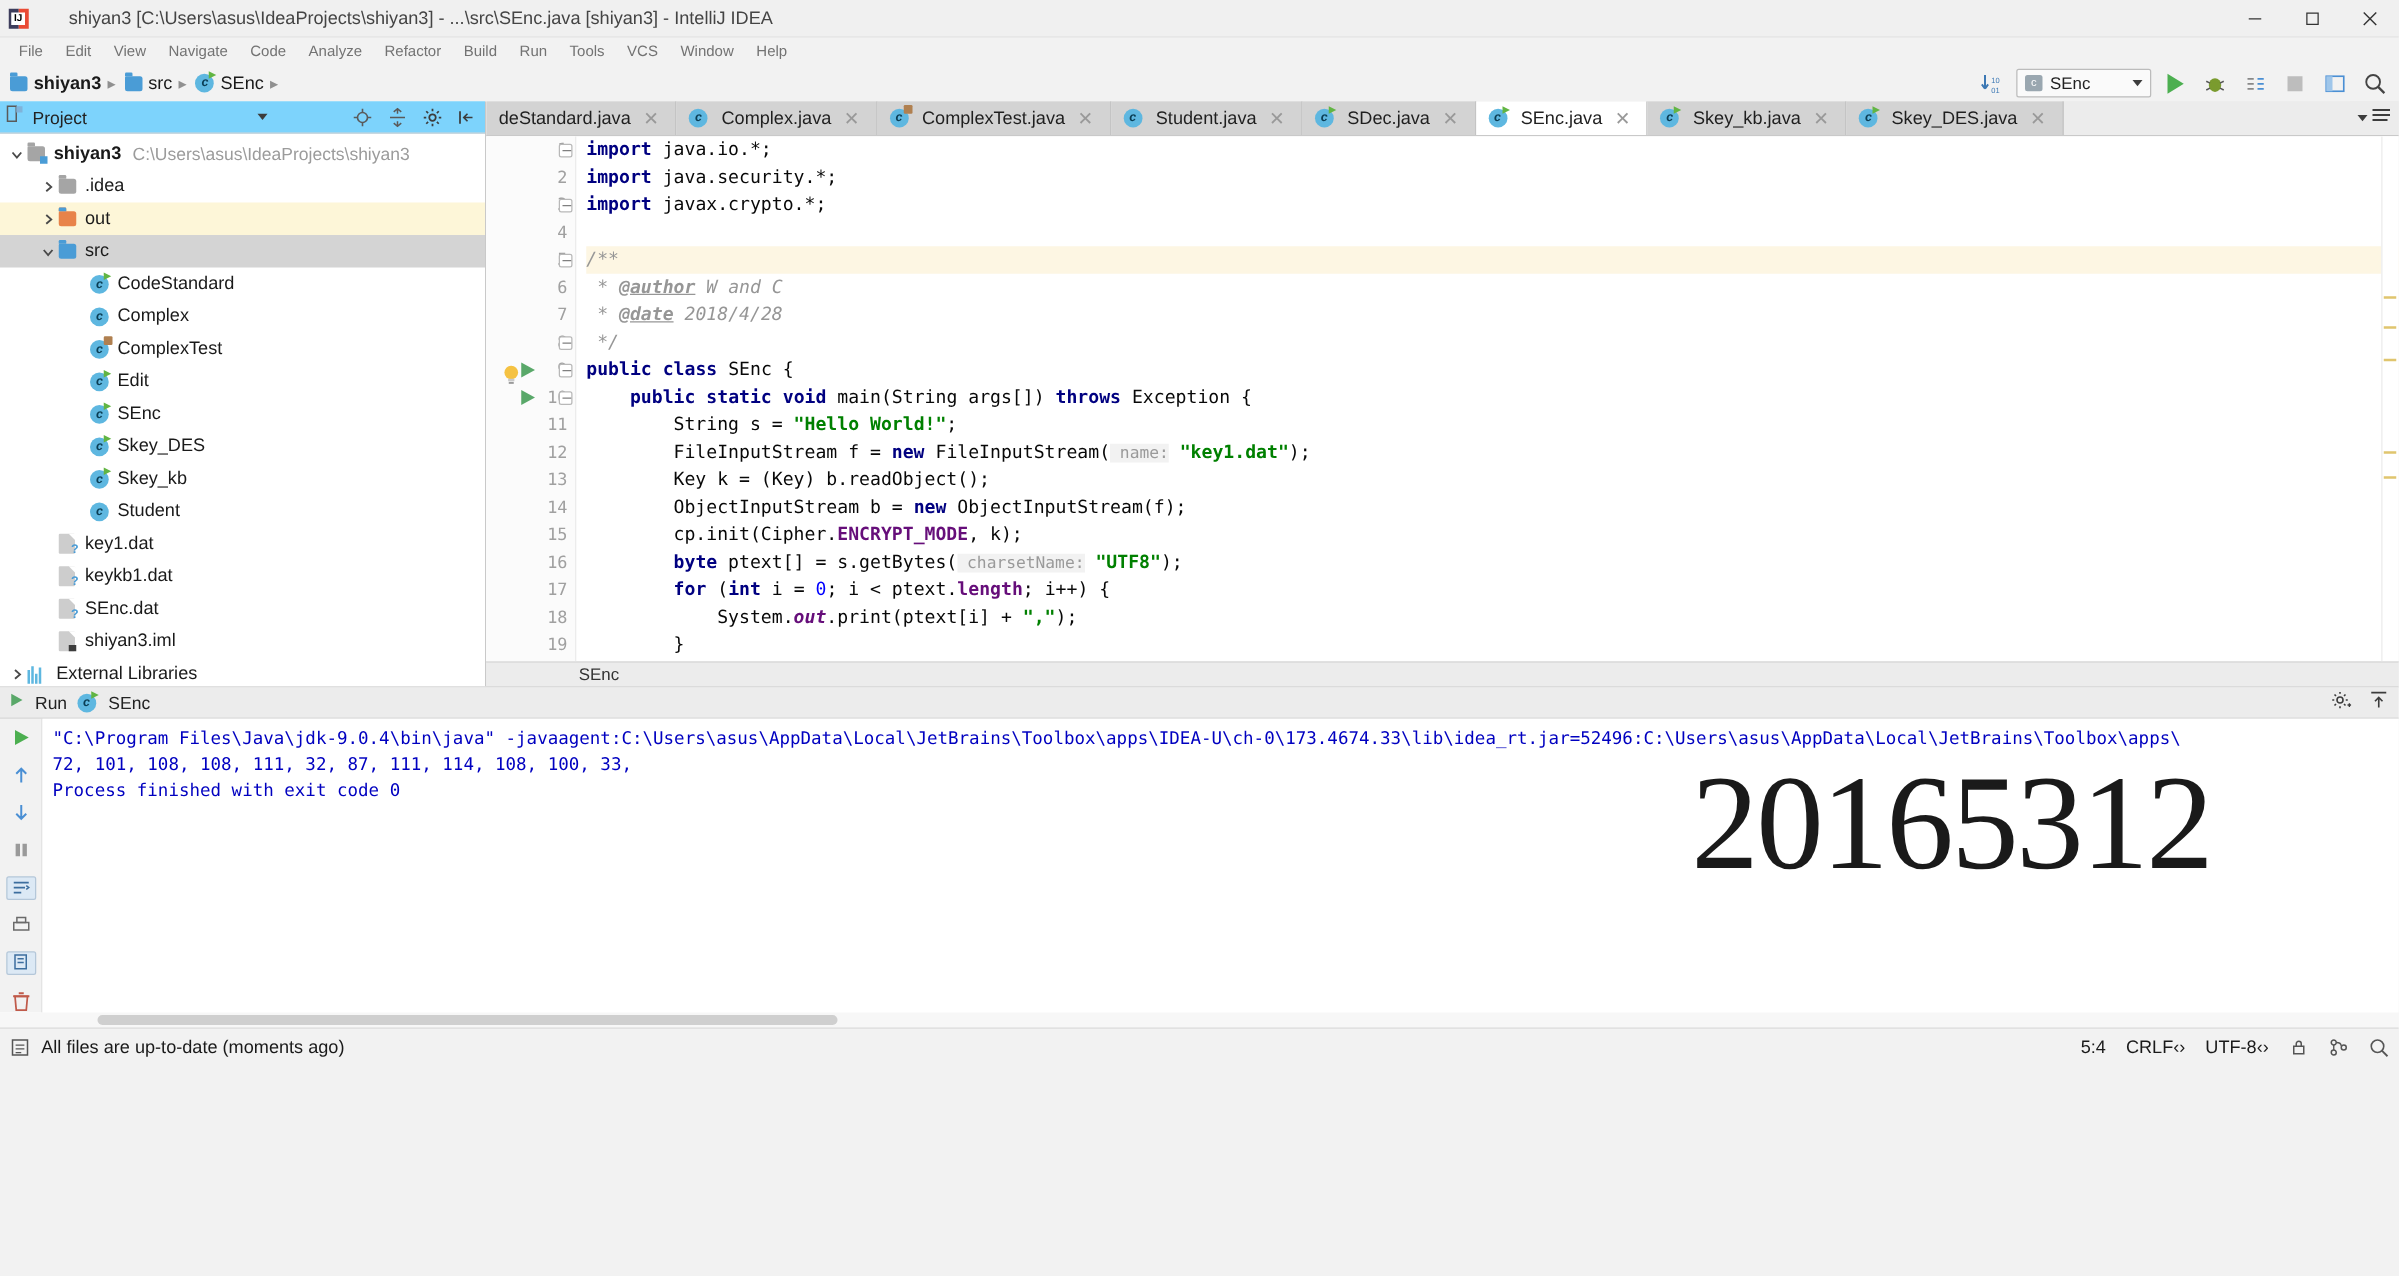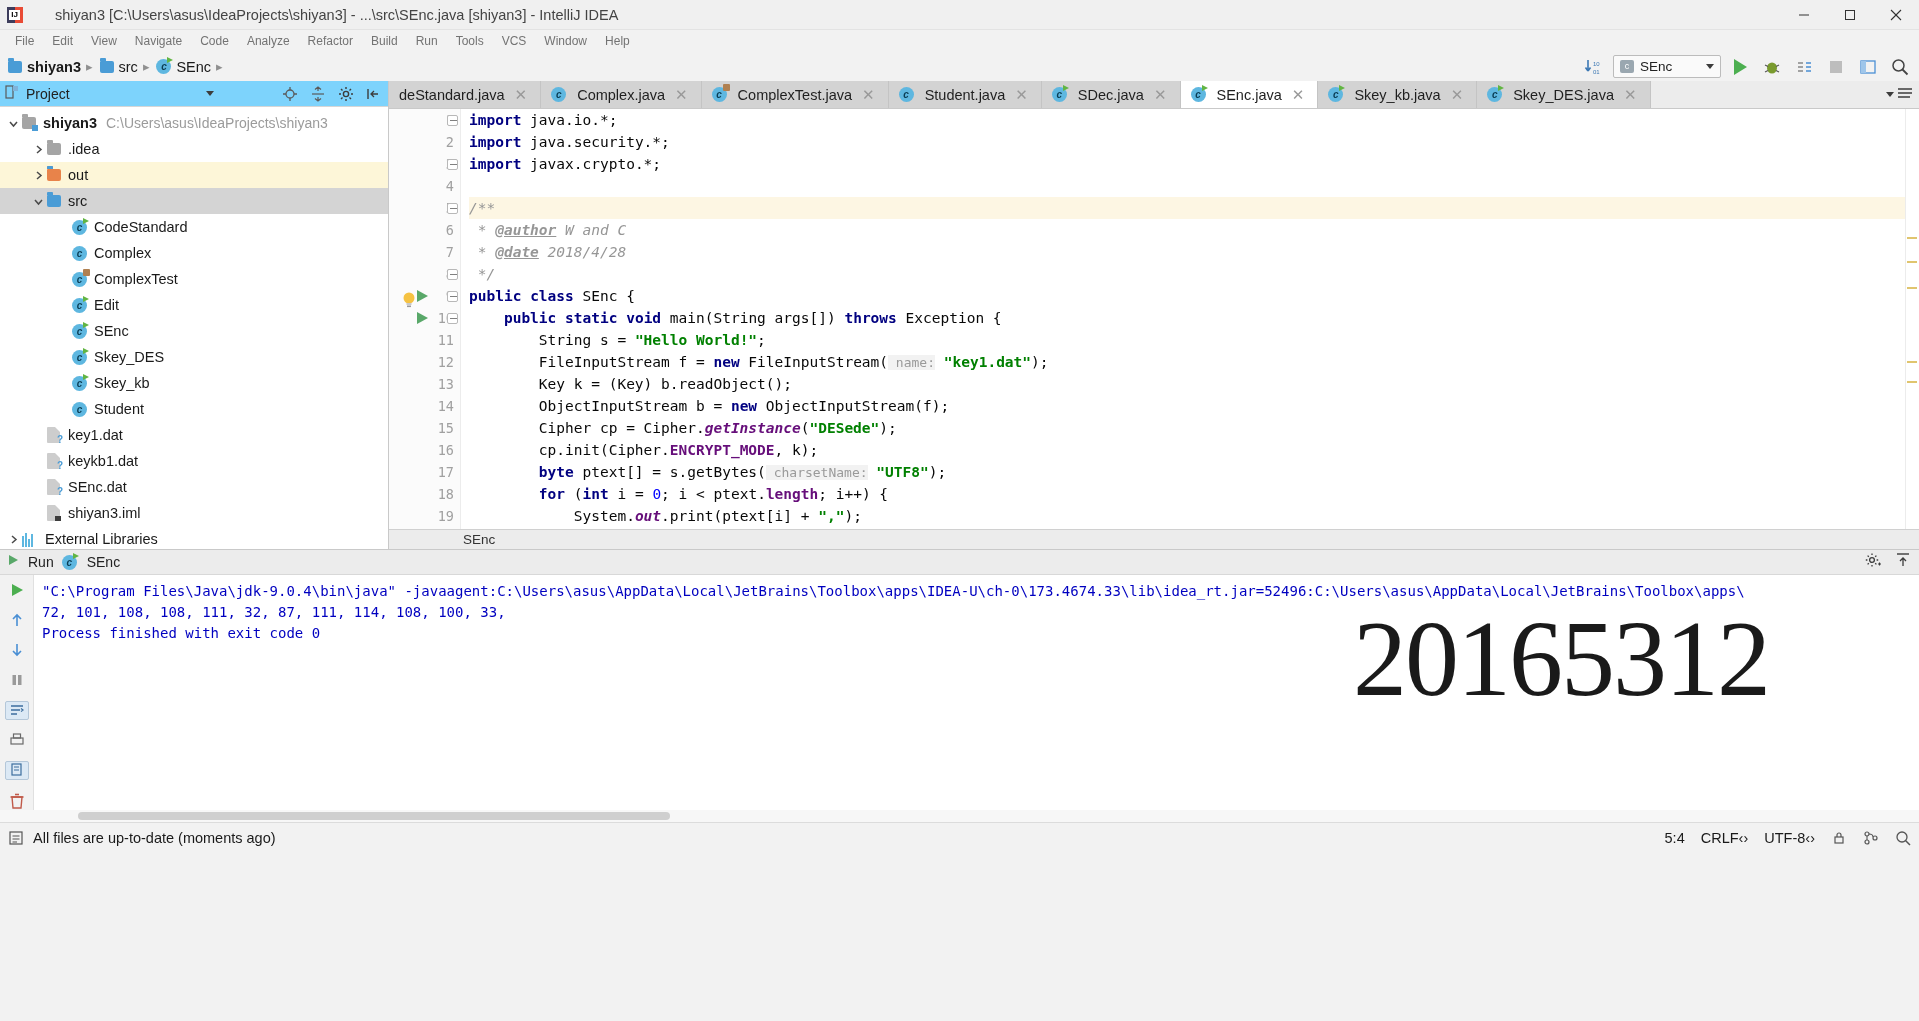--- a/index.html
+++ b/index.html
@@ -527,21 +527,20 @@
           <div class="cline hl"><span class="cm">/**</span></div>
           <div class="cline"><span class="cm"> * </span><span class="tag">@author</span> <span class="cm">W and C</span></div>
           <div class="cline"><span class="cm"> * </span><span class="tag">@date</span> <span class="cm">2018/4/28</span></div>
           <div class="cline"><span class="cm"> */</span></div>
           <div class="cline"><span class="k">public</span> <span class="k">class</span> SEnc {</div>
           <div class="cline">    <span class="k">public</span> <span class="k">static</span> <span class="k">void</span> main(String args[]) <span class="k">throws</span> Exception {</div>
           <div class="cline">        String s = <span class="s">"Hello World!"</span>;</div>
           <div class="cline">        FileInputStream f = <span class="k">new</span> FileInputStream(<span class="hint"> name:</span> <span class="s">"key1.dat"</span>);</div>
           <div class="cline">        Key k = (Key) b.readObject();</div>
           <div class="cline">        ObjectInputStream b = <span class="k">new</span> ObjectInputStream(f);</div>
-          <div class="cline">        Cipher cp = Cipher.<span class="stc">getInstance</span>(<span class="s">"DESede"</span>);</div>
           <div class="cline">        cp.init(Cipher.<span class="fld">ENCRYPT_MODE</span>, k);</div>
           <div class="cline">        <span class="k">byte</span> ptext[] = s.getBytes(<span class="hint"> charsetName:</span> <span class="s">"UTF8"</span>);</div>
           <div class="cline">        <span class="k">for</span> (<span class="k">int</span> i = <span class="n">0</span>; i &lt; ptext.<span class="fld">length</span>; i++) {</div>
           <div class="cline">            System.<span class="stc">out</span>.print(ptext[i] + <span class="s">","</span>);</div>
           <div class="cline">        }</div>
         </div>
       <div id="bulb">
         <svg width="16" height="18" viewBox="0 0 16 18">
           <circle cx="8" cy="7" r="5.5" fill="#f5c242"></circle>
           <rect x="5.5" y="12" width="5" height="2" fill="#c9c9c9"></rect>

